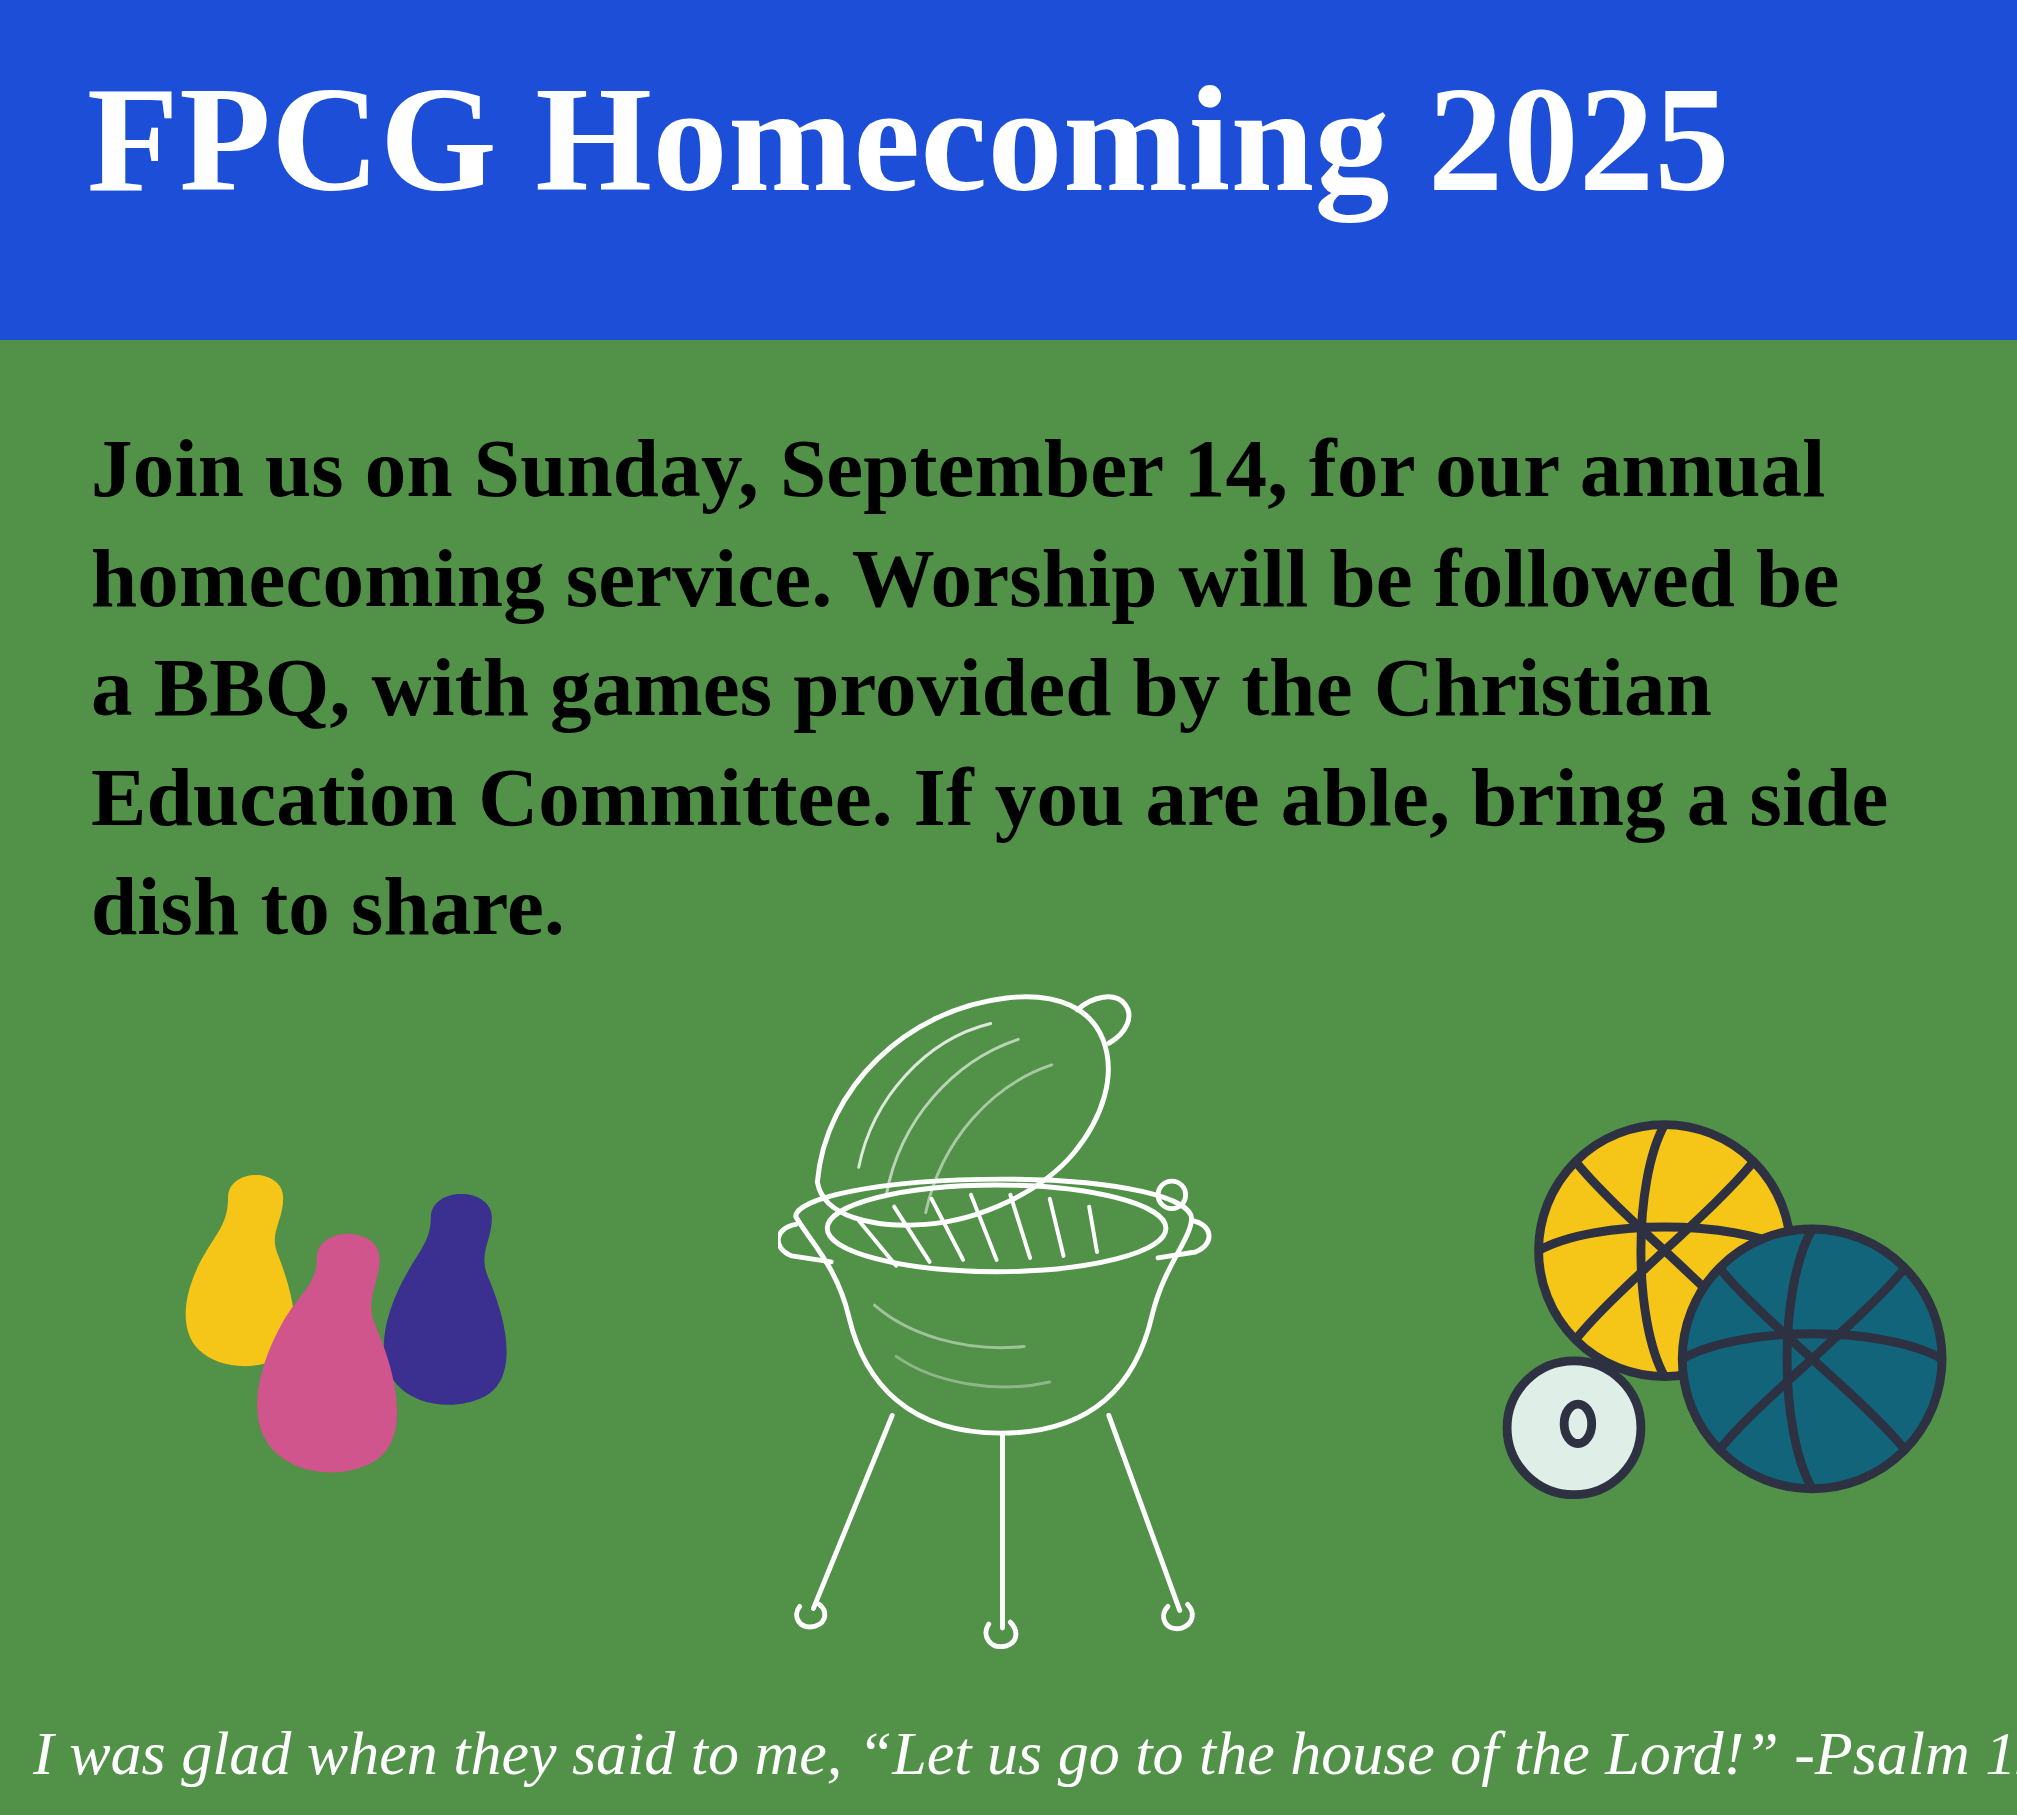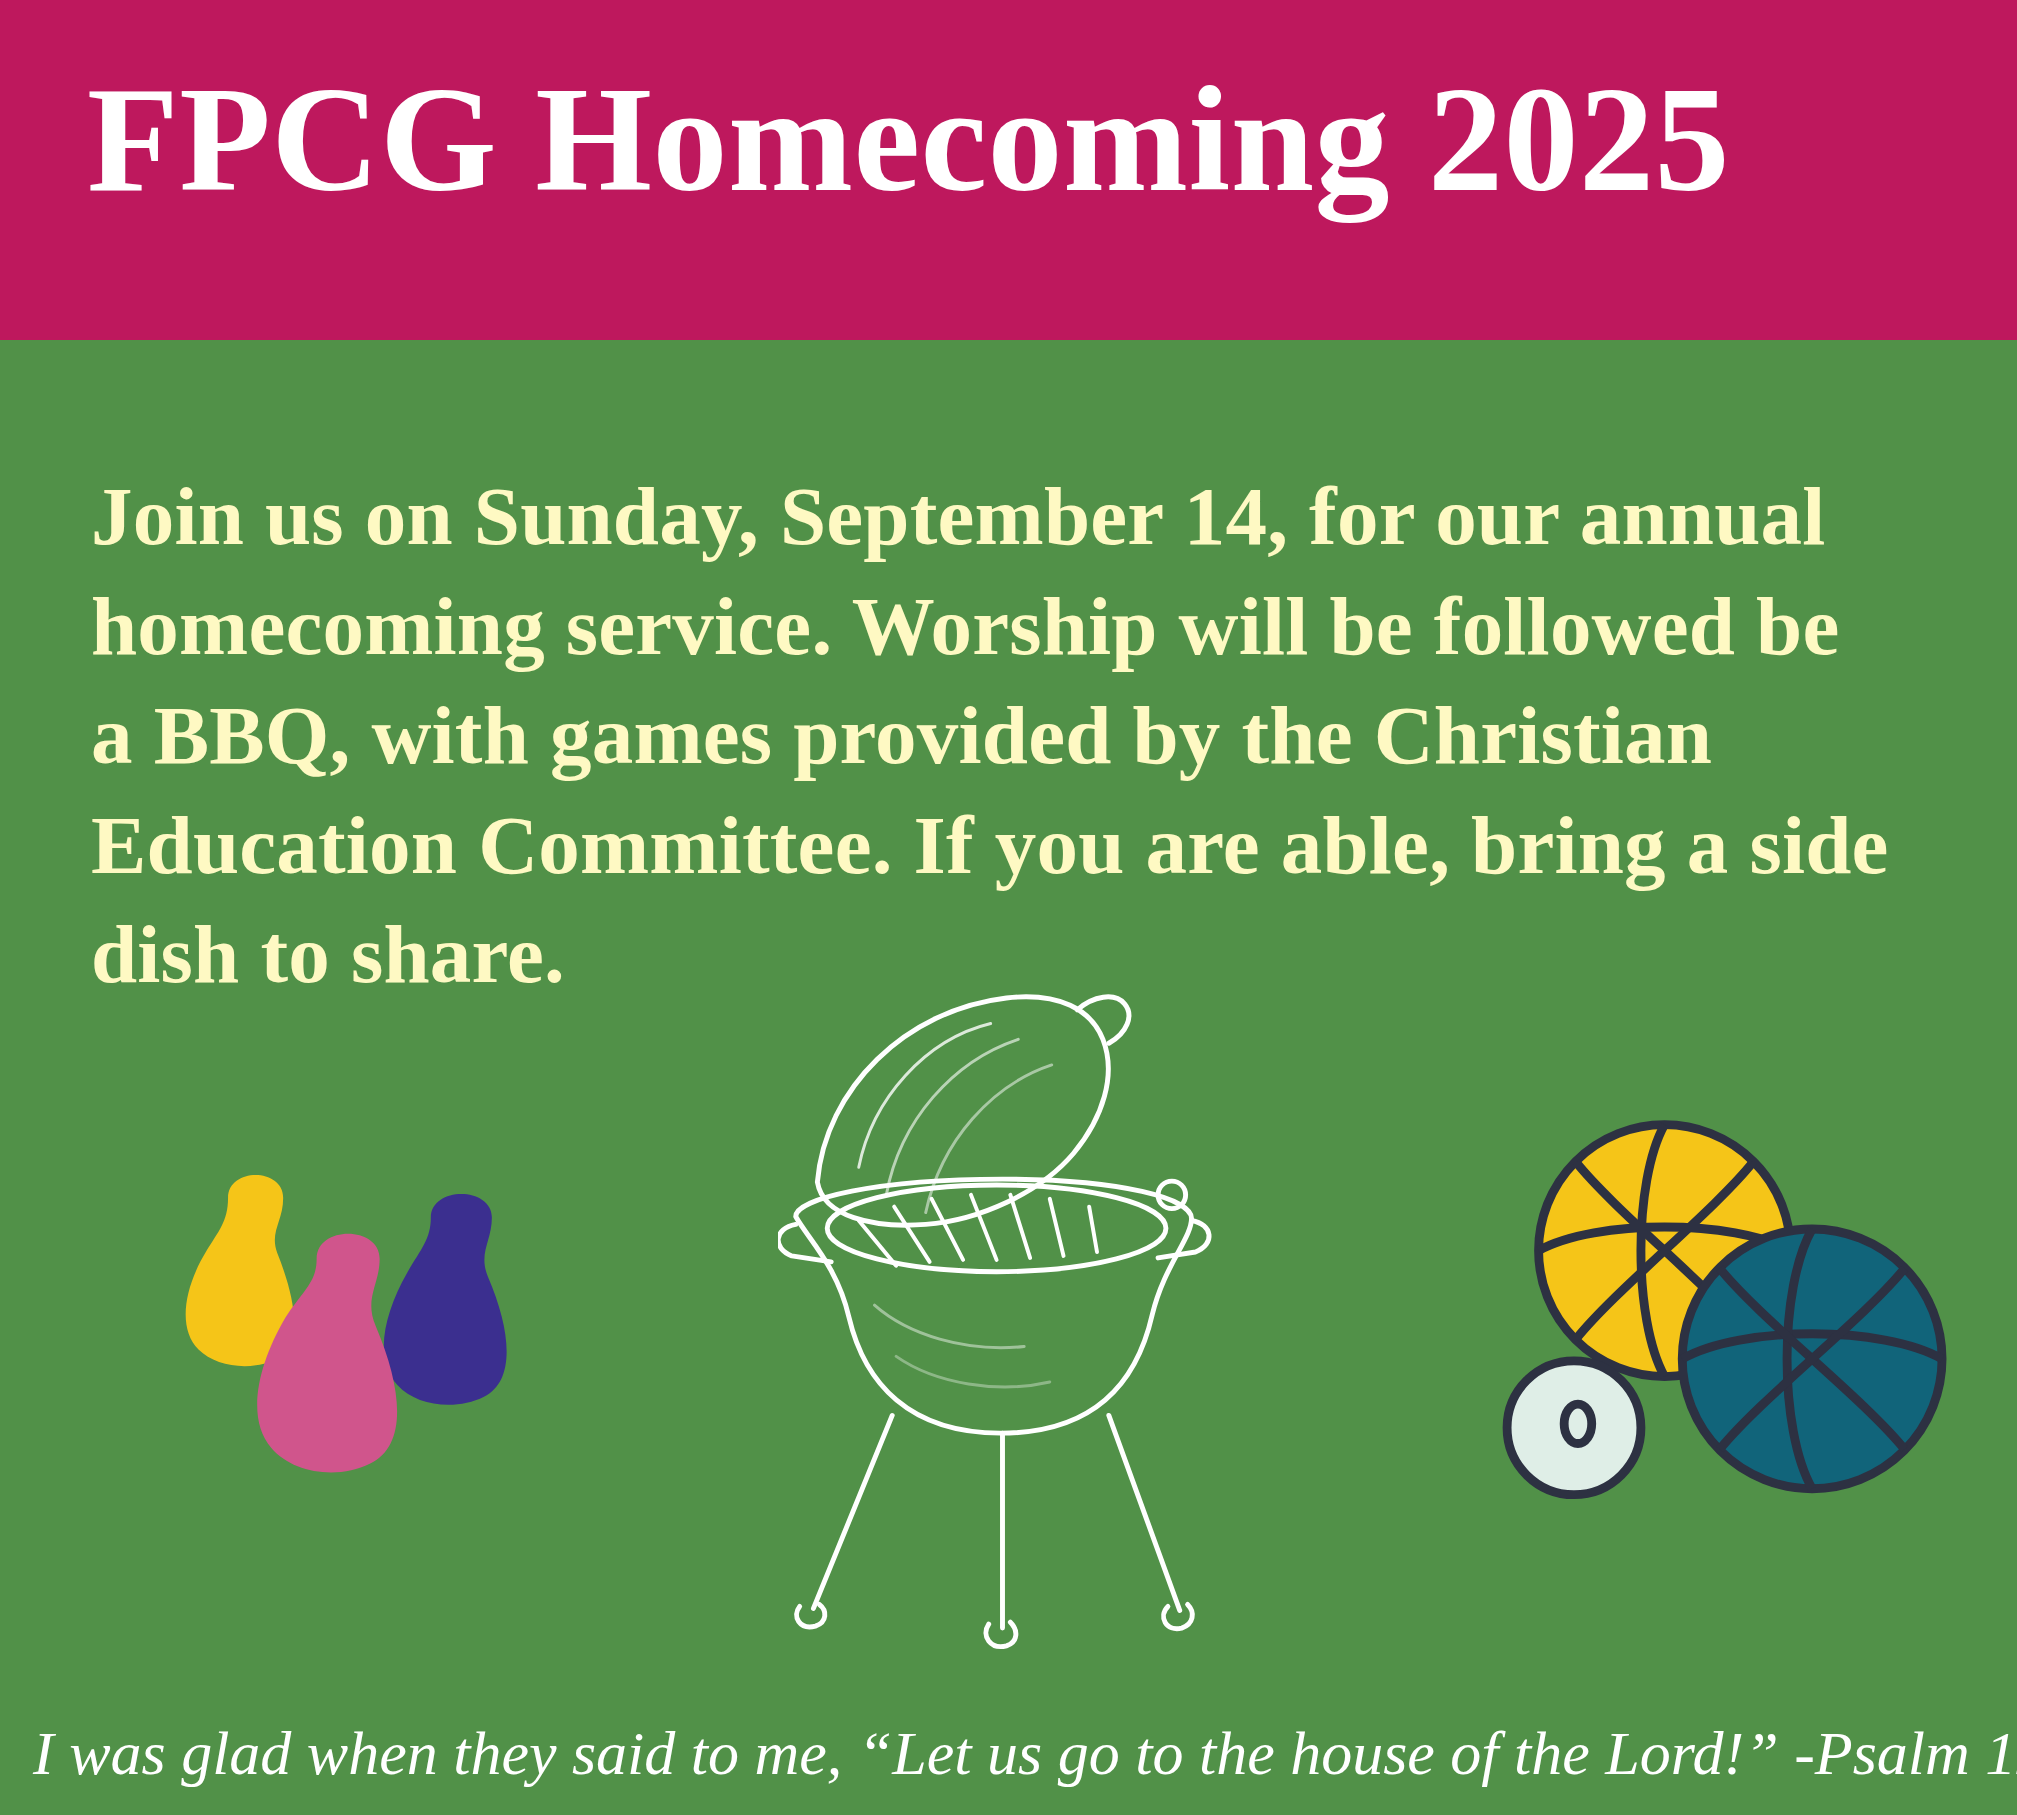--- a/index.html
+++ b/index.html
@@ -22,21 +22,21 @@
     overflow: hidden;
   }
 
   
   .header-bar {
     position: absolute;
     left: 0;
     top: 0;
     width: 2017px;
     height: 340px;
-    background: #be185d;
+    background: #1d4ed8;
     box-sizing: border-box;
   }
   .header-title {
     position: absolute;
     left: 87px;
     top: 61px;
     color: #ffffff;
     font-family: "Liberation Serif", serif;
     font-weight: bold;
     font-size: 150px;
@@ -44,27 +44,26 @@
     letter-spacing: 0.5px;
     white-space: nowrap;
   }
 
   
   .body-text {
     position: absolute;
     left: 91px;
     top: 414px;
     width: 1803px;
-    color: #fef9c3;
+    color: #000000;
     font-family: "Liberation Serif", serif;
     font-weight: bold;
     font-size: 83px;
     line-height: 1.32;
     letter-spacing: 0.2px;
-    margin-top: 48px;
   }
 
   
   .footer-verse {
     position: absolute;
     left: 33px;
     top: 1719px;
     width: 1980px;
     color: #ffffff;
     font-family: "Liberation Serif", serif;

